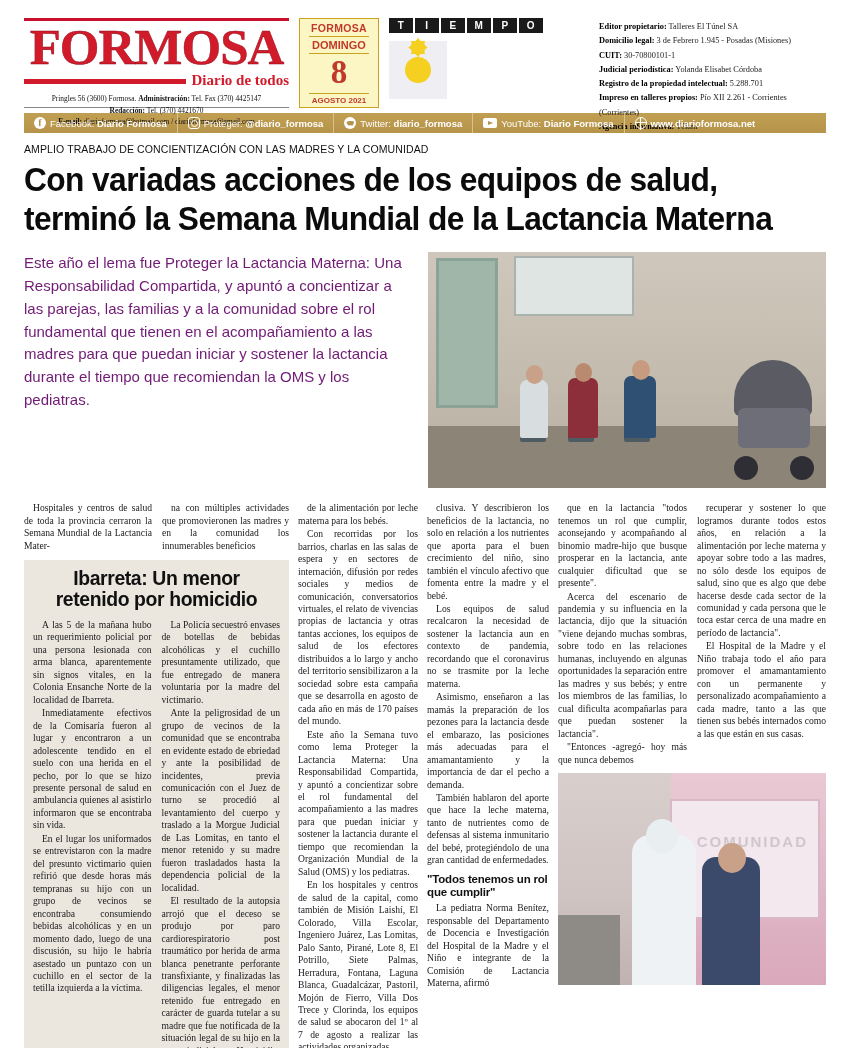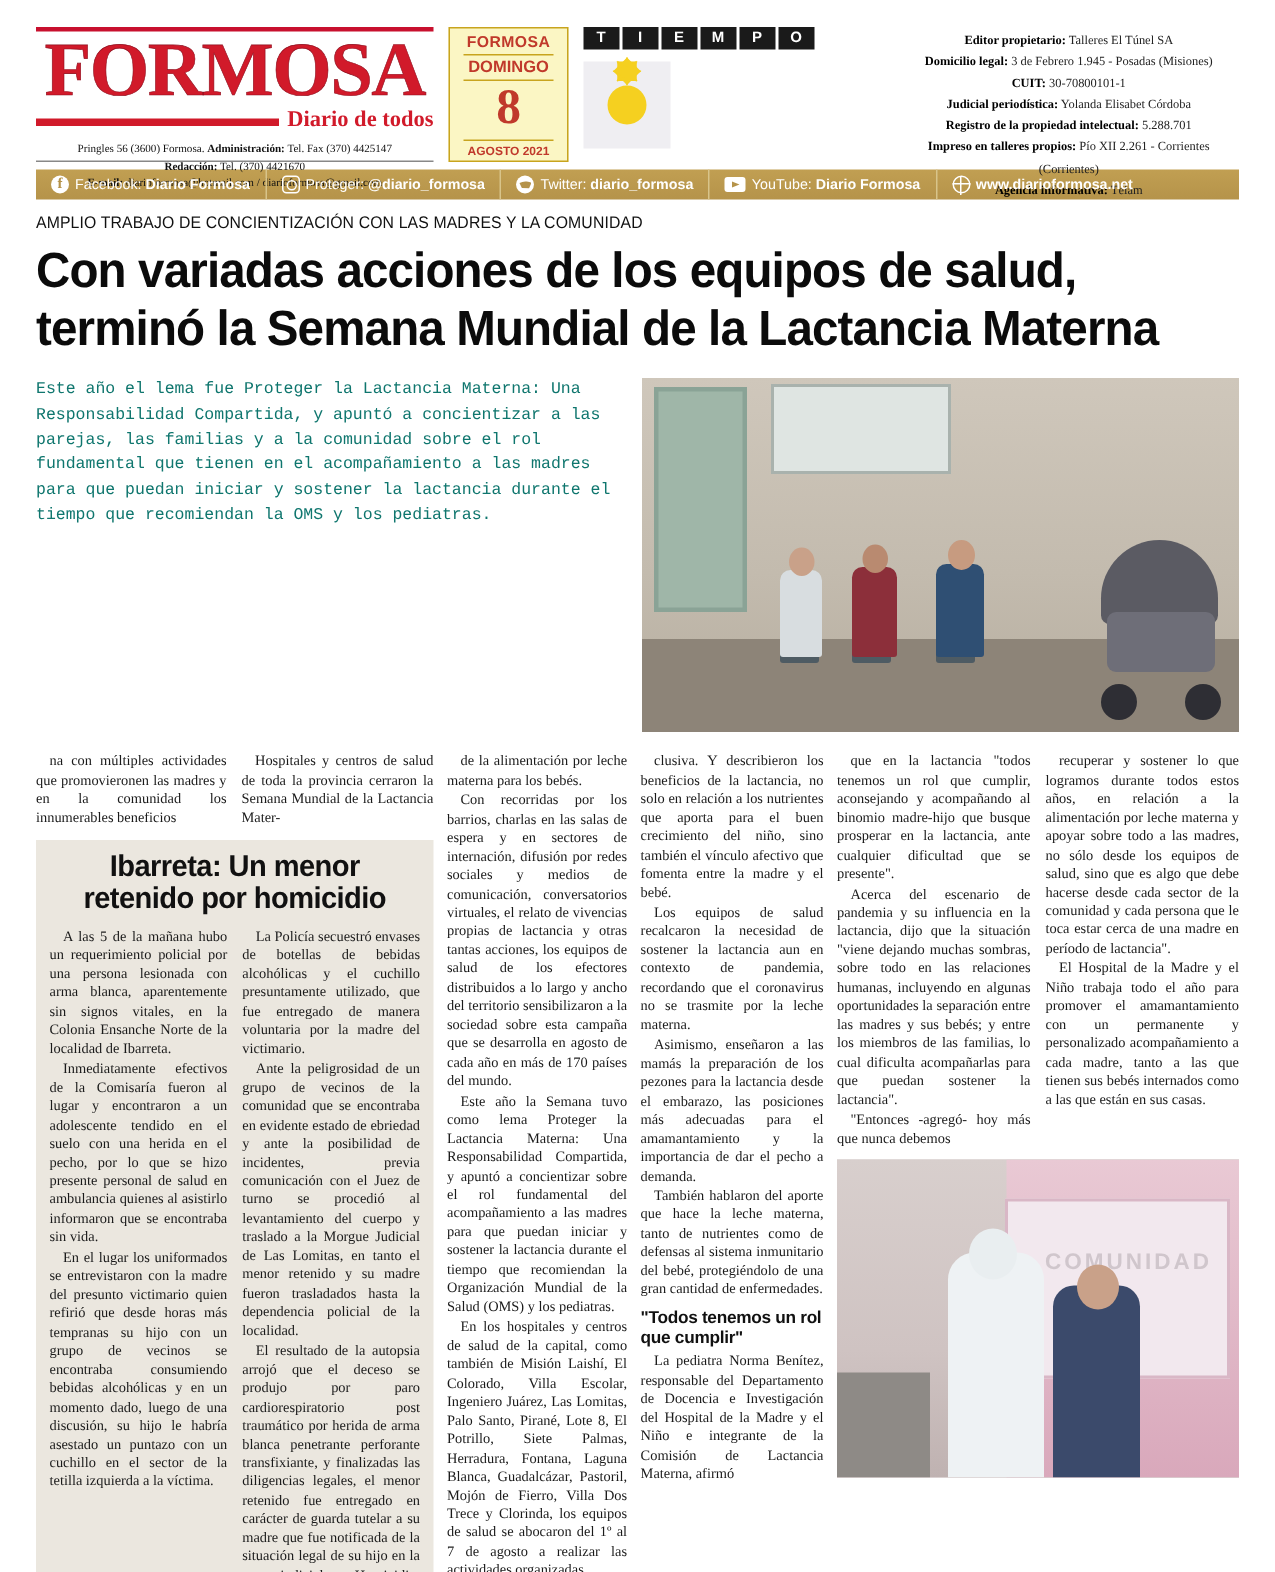--- a/index.html
+++ b/index.html
@@ -46,21 +46,21 @@
     font-weight:bold; font-size:10px; width:24px; text-align:center; padding:2px 0; letter-spacing:.5px;
   }
   .wx-body { display:flex; align-items:center; margin-top:8px; gap:6px; }
   .wx-ico { width:58px; height:58px; position:relative; background:#efeef2; flex:none; }
   .sun-core { position:absolute; width:26px;height:26px;border-radius:50%;background:#f5d020; left:16px; top:16px; }
   .sun-ray { position:absolute; width:0;height:0; border-left:7px solid transparent; border-right:7px solid transparent; border-bottom:13px solid #f5d020; left:22px; top:0px; }
   .sun-ray.r2{transform:rotate(90deg);} .sun-ray.r3{transform:rotate(180deg);} .sun-ray.r4{transform:rotate(270deg);}
   .sun-ray.r5{transform:rotate(45deg);} .sun-ray.r6{transform:rotate(135deg);} .sun-ray.r7{transform:rotate(225deg);} .sun-ray.r8{transform:rotate(315deg);}
   .wx-text { font-size:10.5px; line-height:1.3; text-align:right; color:#111; flex:1;}
 
-  .mh-info { flex:1; text-align:center; font-size:8.3px; line-height:1.72; color:#222; padding-left:10px; padding-top:2px; }
+  .mh-info { flex:1; text-align:left; font-size:8.3px; line-height:1.72; color:#222; padding-left:10px; padding-top:2px; }
   .mh-info b { font-weight:bold; color:#000; }
 
   
   .social {
     margin-top: 5px; height: 20px; display:flex; align-items:center;
     background: linear-gradient(180deg,#c19f52 0%,#b5934a 100%);
     color:#fff; font-family:"Liberation Sans",sans-serif; font-size:9.5px;
   }
   .soc-item { display:flex; align-items:center; gap:4px; padding:0 10px; height:100%; border-right:1px solid #d8c48a; }
   .soc-item:last-child{border-right:none;}
@@ -81,21 +81,21 @@
   
   .kicker { margin-top: 10px; font-family:"Liberation Sans",sans-serif; font-size:11.2px; letter-spacing:.1px; color:#111; transform: scaleX(0.94); transform-origin:left; }
   .headline {
     font-family:"Liberation Sans",sans-serif; font-weight:bold;
     font-size:33px; line-height:1.17; color:#0b0b0b; margin-top:6px;
     letter-spacing:-0.6px; transform: scaleX(0.96); transform-origin:left;
   }
 
   
   .lead-row { display:flex; margin-top: 14px; gap: 14px; }
-  .lead { width: 390px; font-family:Liberation Mono, monospace; font-size:11px; line-height:1.52; color:#0f766e; }
+  .lead { width: 390px; font-family:Liberation Sans, sans-serif; font-size:15px; line-height:1.52; color:#701a75; }
   .hero { flex:1; height:236px; position:relative; overflow:hidden; background:#b9b0a6; }
 
   
   .hero .wall { position:absolute; inset:0; background:linear-gradient(180deg,#cfc7bb 0%,#c3bbae 55%,#b6ad9f 100%); }
   .hero .floor { position:absolute; left:0; right:0; bottom:0; height:62px; background:#8d8478; }
   .hero .door { position:absolute; left:8px; top:6px; width:62px; height:150px; background:#9fb6a8; border:3px solid #8aa396; }
   .hero .win { position:absolute; left:86px; top:4px; width:120px; height:60px; background:#dfe5e2; border:2px solid #a9b2ad; }
   .hero .pers { position:absolute; bottom:50px; border-radius:7px 7px 2px 2px; }
   .hero .head { position:absolute; border-radius:50%; }
   .hero .chair { position:absolute; bottom:46px; width:26px; height:26px; background:#4e5b63; border-radius:2px; }
@@ -259,28 +259,28 @@
         <div class="wheel" style="left:6px;"></div>
         <div class="wheel" style="right:6px;"></div>
       </div>
     </div>
   </div>
 
   <div class="cols">
 
     <div style="width:265px;">
       <div style="display:flex;gap:10px;">
+        <div class="col" style="width:128px;">
+          <div class="body-txt">
+            <p>Hospitales y centros de salud de toda la provincia cerraron la Semana Mundial de la Lactancia Mater-</p>
+          </div>
+        </div>
         <div class="col" style="width:127px;">
           <div class="body-txt">
             <p>na con múltiples actividades que promovieronen las madres y en la comunidad los innumerables beneficios</p>
-          </div>
-        </div>
-        <div class="col" style="width:128px;">
-          <div class="body-txt">
-            <p>Hospitales y centros de salud de toda la provincia cerraron la Semana Mundial de la Lactancia Mater-</p>
           </div>
         </div>
       </div>
 
       <div class="ibar-box">
         <div class="ibar-title">Ibarreta: Un menor retenido por homicidio</div>
         <div class="ibar-cols">
           <div class="c">
             <div class="body-txt">
               <p>A las 5 de la mañana hubo un requerimiento policial por una persona lesionada con arma blanca, aparentemente sin signos vitales, en la Colonia Ensanche Norte de la localidad de Ibarreta.</p>

